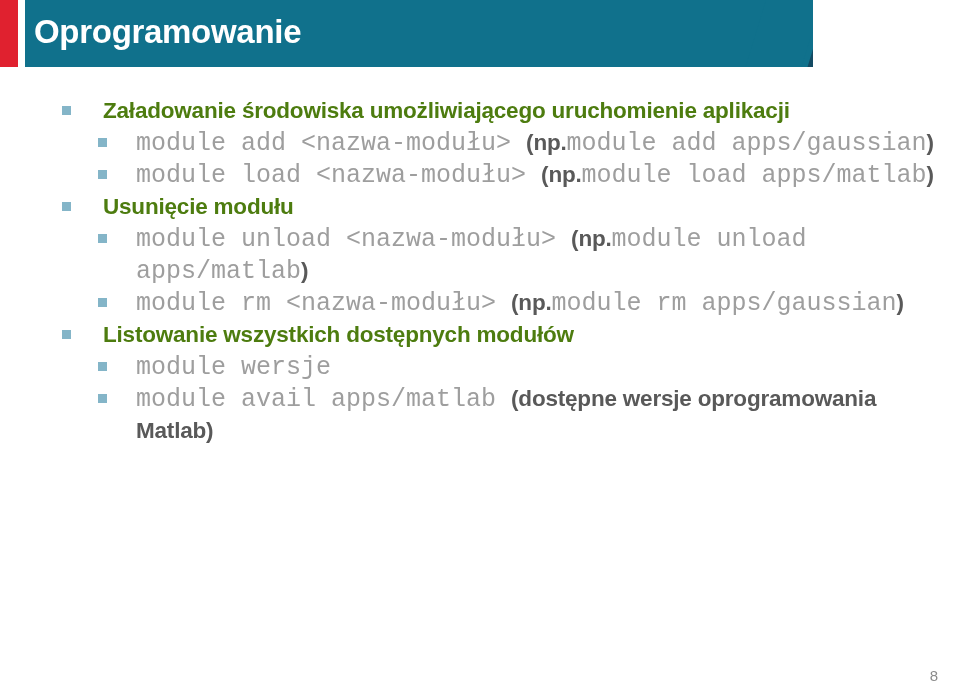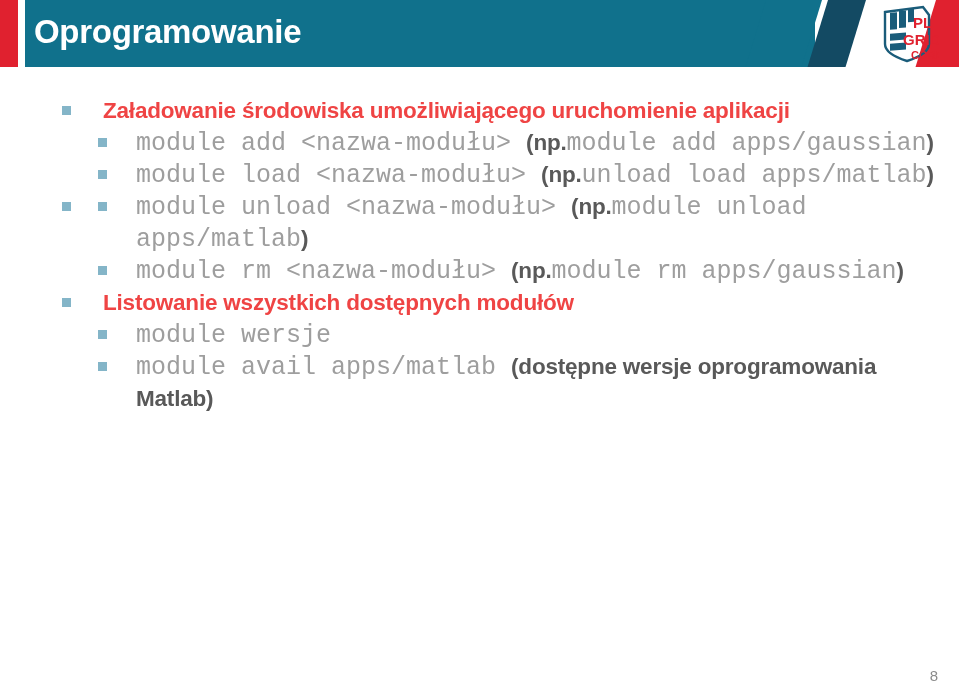--- a/index.html
+++ b/index.html
@@ -14,21 +14,21 @@
     overflow: hidden;
     font-family: "Liberation Sans", sans-serif;
     position: relative;
   }
 
   
   .slide-header {
     position: absolute;
     left: 0;
     top: 0;
-    width: 959px;
+    width: 813px;
     height: 67px;
     overflow: hidden;
     background: #ffffff;
   }
   .hdr-red-strip {
     position: absolute;
     left: 0;
     top: 0;
     width: 18px;
     height: 67px;
@@ -116,21 +116,21 @@
     background: #84b5c8;
     display: block;
   }
   
   .lvl1 {
     position: relative;
     padding-left: 103px;
     padding-right: 40px;
     font-size: 22.5px;
     font-weight: bold;
-    color: #ef4444;
+    color: #4d7c0f;
     line-height: 32px;
     letter-spacing: -0.2px;
   }
   .lvl1 > .marker {
     left: 62px;
     top: 11px;
   }
   
   .lvl2 {
     position: relative;
@@ -211,25 +211,26 @@
     <span>Załadowanie środowiska umożliwiającego uruchomienie aplikacji</span>
   </div>
 
   <div class="lvl2 bullet-row">
     <span class="marker"></span>
     <span class="txt"><span class="mono">module add &lt;nazwa-modułu&gt; </span><span class="pl">(</span><span class="pl">np.</span><span class="mono">module add apps/gaussian</span><span class="pl">)</span></span>
   </div>
 
   <div class="lvl2 bullet-row">
     <span class="marker"></span>
-    <span class="txt"><span class="mono">module load &lt;nazwa-modułu&gt; </span><span class="pl">(</span><span class="pl">np.</span><span class="mono">unload load apps/matlab</span><span class="pl">)</span></span>
+    <span class="txt"><span class="mono">module load &lt;nazwa-modułu&gt; </span><span class="pl">(</span><span class="pl">np.</span><span class="mono">module load apps/matlab</span><span class="pl">)</span></span>
   </div>
 
   <div class="lvl1 bullet-row">
     <span class="marker"></span>
+    <span>Usunięcie modułu</span>
   </div>
 
   <div class="lvl2 bullet-row">
     <span class="marker"></span>
     <span class="txt"><span class="mono">module unload &lt;nazwa-modułu&gt; </span><span class="pl">(</span><span class="pl">np.</span><span class="mono">module unload apps/matlab</span><span class="pl">)</span></span>
   </div>
 
   <div class="lvl2 bullet-row">
     <span class="marker"></span>
     <span class="txt"><span class="mono">module rm &lt;nazwa-modułu&gt; </span><span class="pl">(</span><span class="pl">np.</span><span class="mono">module rm apps/gaussian</span><span class="pl">)</span></span>

